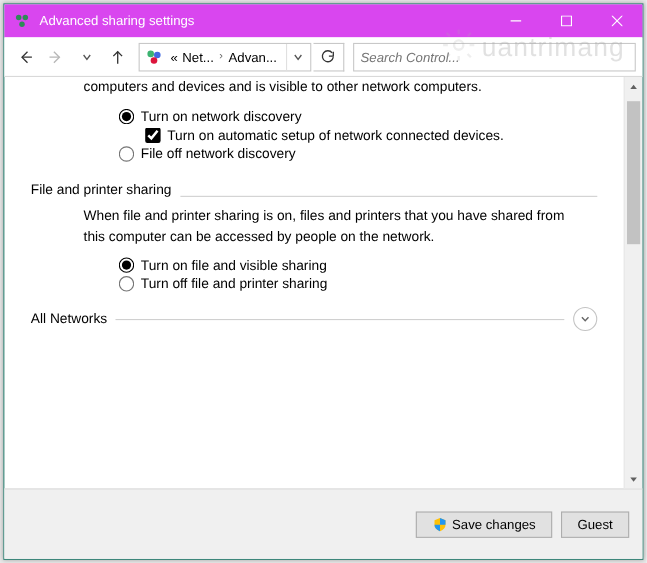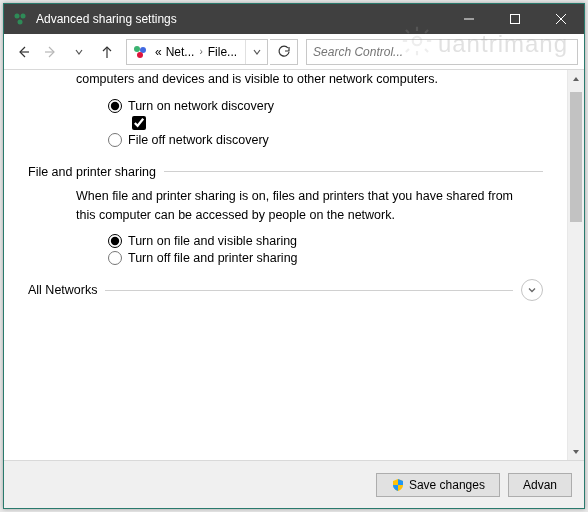--- a/index.html
+++ b/index.html
@@ -1,20 +1,20 @@
 <!DOCTYPE html>
 <html><head>
 <meta charset="utf-8">
 <style>
 * { box-sizing: border-box; margin: 0; padding: 0; font-family: "Segoe UI", Tahoma, sans-serif; }
 body { width: 588px; height: 512px; background: #e8e8e8; overflow: hidden; position: relative; }
 
 .window { width: 582px; height: 506px; margin: 3px; background: #fff; border: 1px solid #2a7a6d; box-shadow: 0 0 4px rgba(0,0,0,0.3); display: flex; flex-direction: column; }
 
-.titlebar { height: 30px; background: #404040; color: #fff; display: flex; align-items: center; padding: 0 0 0 8px; font-size: 12px; }
+.titlebar { height: 30px; background: #d946ef; color: #fff; display: flex; align-items: center; padding: 0 0 0 8px; font-size: 12px; }
 .titlebar .icon-box { width: 16px; height: 16px; margin-right: 8px; display: flex; align-items: center; justify-content: center; }
 .titlebar .title { flex: 1; }
 .titlebar .win-controls { display: flex; height: 100%; }
 .titlebar .win-btn { width: 46px; height: 100%; display: flex; align-items: center; justify-content: center; color: #fff; font-size: 14px; }
 .titlebar .win-btn svg { stroke: #fff; fill: none; }
 
 .navbar { height: 36px; border-bottom: 1px solid #d9d9d9; display: flex; align-items: center; padding: 0 6px; gap: 2px; background: #fff; }
 .nav-btn { width: 26px; height: 26px; display: flex; align-items: center; justify-content: center; border-radius: 2px; }
 .nav-btn.disabled svg { opacity: 0.35; }
 
@@ -35,28 +35,28 @@
 .scroll-arrow-up { position: absolute; top: 0; left: 0; right: 0; height: 17px; display: flex; align-items: center; justify-content: center; }
 .scroll-arrow-down { position: absolute; bottom: 0; left: 0; right: 0; height: 17px; display: flex; align-items: center; justify-content: center; }
 
 .body-text { font-size: 12.5px; color: #000; line-height: 1.5; }
 .intro { margin: 0 24px 10px 48px; }
 .radio-row, .check-row { display: flex; align-items: flex-start; margin: 3px 0 3px 80px; }
 .check-row { margin-left: 104px; }
 .radio-row input, .check-row input { margin-right: 6px; width: 14px; height: 14px; accent-color: #000; }
 .radio-row label, .check-row label { font-size: 12.5px; }
 
-.section-header { display: flex; align-items: center; margin: 18px 0 8px 0; font-size: 12.5px; }
+.section-header { display: flex; align-items: flex-end; margin: 18px 0 8px 0; font-size: 12.5px; }
 .section-header .line { flex: 1; height: 1px; background: #d0d0d0; margin-left: 8px; }
 
 .expand-row { display: flex; align-items: center; margin: 14px 0 10px 0; font-size: 12.5px; }
 .expand-row .line { flex: 1; height: 1px; background: #d0d0d0; margin: 0 8px; }
 .expand-chip { width: 22px; height: 22px; border: 1px solid #c4c4c4; border-radius: 50%; display: flex; align-items: center; justify-content: center; background: #fff; }
 
-.footer { height: 48px; border-top: 1px solid #d9d9d9; background: #f0f0f0; display: flex; align-items: center; justify-content: flex-end; padding: 0 12px; gap: 8px; }
+.footer { height: 64px; border-top: 1px solid #d9d9d9; background: #f0f0f0; display: flex; align-items: center; justify-content: flex-end; padding: 0 12px; gap: 8px; }
 .footer button { height: 24px; padding: 0 14px; font-size: 12px; background: #e1e1e1; border: 1px solid #adadad; display: flex; align-items: center; gap: 4px; }
 .shield { width: 14px; height: 14px; }
 
 .watermark { position: absolute; top: 24px; right: 20px; font-size: 24px; color: rgba(170,170,170,0.35); font-weight: 300; letter-spacing: 1px; pointer-events: none; display: flex; align-items: flex-end; }
 .watermark .gear { width: 34px; height: 34px; margin-right: 4px; opacity: 0.5; }
 </style>
 </head>
 <body>
 
 <div class="window">
@@ -119,21 +119,21 @@
       <span class="addr-icon">
         <svg width="16" height="16" viewBox="0 0 16 16">
             <circle cx="5" cy="5" r="3" fill="#3cb371"></circle>
             <circle cx="11" cy="6" r="3" fill="#4169e1"></circle>
             <circle cx="8" cy="11" r="3" fill="#dc143c"></circle>
           </svg>
       </span>
       <span class="crumb">«</span>
       <span class="crumb">Net...</span>
       <span class="crumb-sep">›</span>
-      <span class="crumb">File...</span>
+      <span class="crumb">Advan...</span>
       <span class="addr-drop">
           <svg width="10" height="10" viewBox="0 0 10 10" fill="none" stroke="#555" stroke-width="1.2">
             <path d="M2 3 L5 7 L8 3"></path>
           </svg>
         </span>
     </div>
     <div class="refresh-box">
         <svg width="14" height="14" viewBox="0 0 14 14" fill="none" stroke="#333" stroke-width="1.2">
           <path d="M11 3 A5 5 0 1 0 12 7"></path>
           <path d="M12 2 L12 6 L8 6" fill="none"></path>
@@ -148,20 +148,21 @@
   <div class="content">
     <div class="scroll-area">
       <p class="body-text intro">computers and devices and is visible to other network computers.</p>
 
       <div class="radio-row">
         <input type="radio" checked="" style="">
         <label>Turn on network discovery</label>
       </div>
       <div class="check-row">
         <input type="checkbox" checked="" style="">
+        <label>Turn on automatic setup of network connected devices.</label>
       </div>
       <div class="radio-row">
         <input type="radio" style="">
         <label>File off network discovery</label>
       </div>
 
       <div class="section-header">
         <span>File and printer sharing</span>
         <span class="line"></span>
       </div>
@@ -207,21 +208,21 @@
   <div class="footer">
     <button>
       <svg class="shield" viewBox="0 0 14 14">
           <path d="M7 1 L12 3 L12 7 Q12 11 7 13 Q2 11 2 7 L2 3 Z" fill="#ffc107"></path>
           <path d="M7 1 L12 3 L12 7 L7 7 Z" fill="#2196f3"></path>
           <path d="M7 7 L7 13 Q2 11 2 7 Z" fill="#2196f3"></path>
         </svg>
       <span>Save changes</span>
     </button>
     <button>
-      <span>Advan</span>
+      <span>Guest</span>
     </button>
   </div>
 </div>
 
 <div class="watermark">
   <svg class="gear" viewBox="0 0 24 24" fill="none" stroke="rgba(170,170,170,0.4)" stroke-width="1.5">
       <circle cx="12" cy="12" r="3"></circle>
       <path d="M12 2v3M12 19v3M4.2 4.2l2.1 2.1M17.7 17.7l2.1 2.1M2 12h3M19 12h3M4.2 19.8l2.1-2.1M17.7 6.3l2.1-2.1"></path>
     </svg>
   <span>uantrimang</span>

